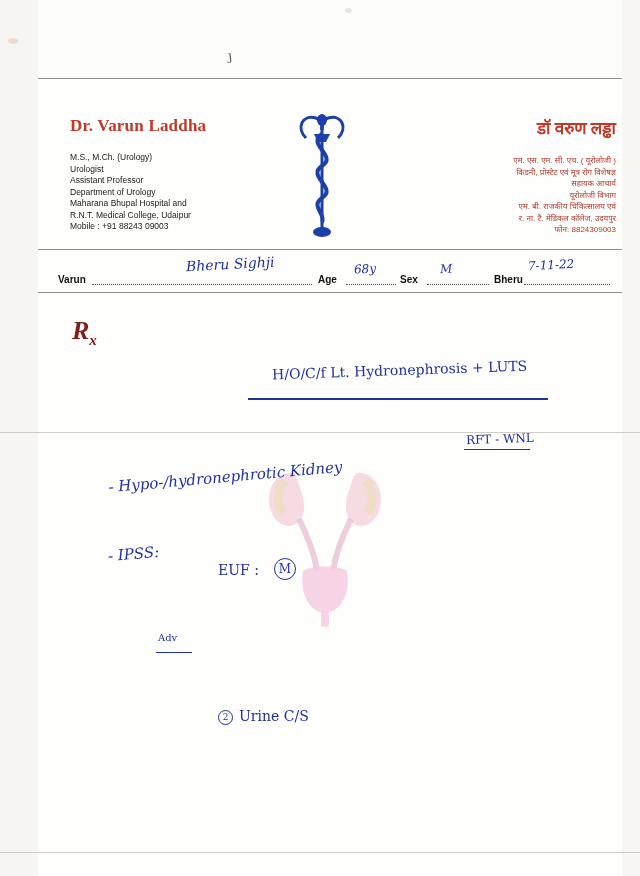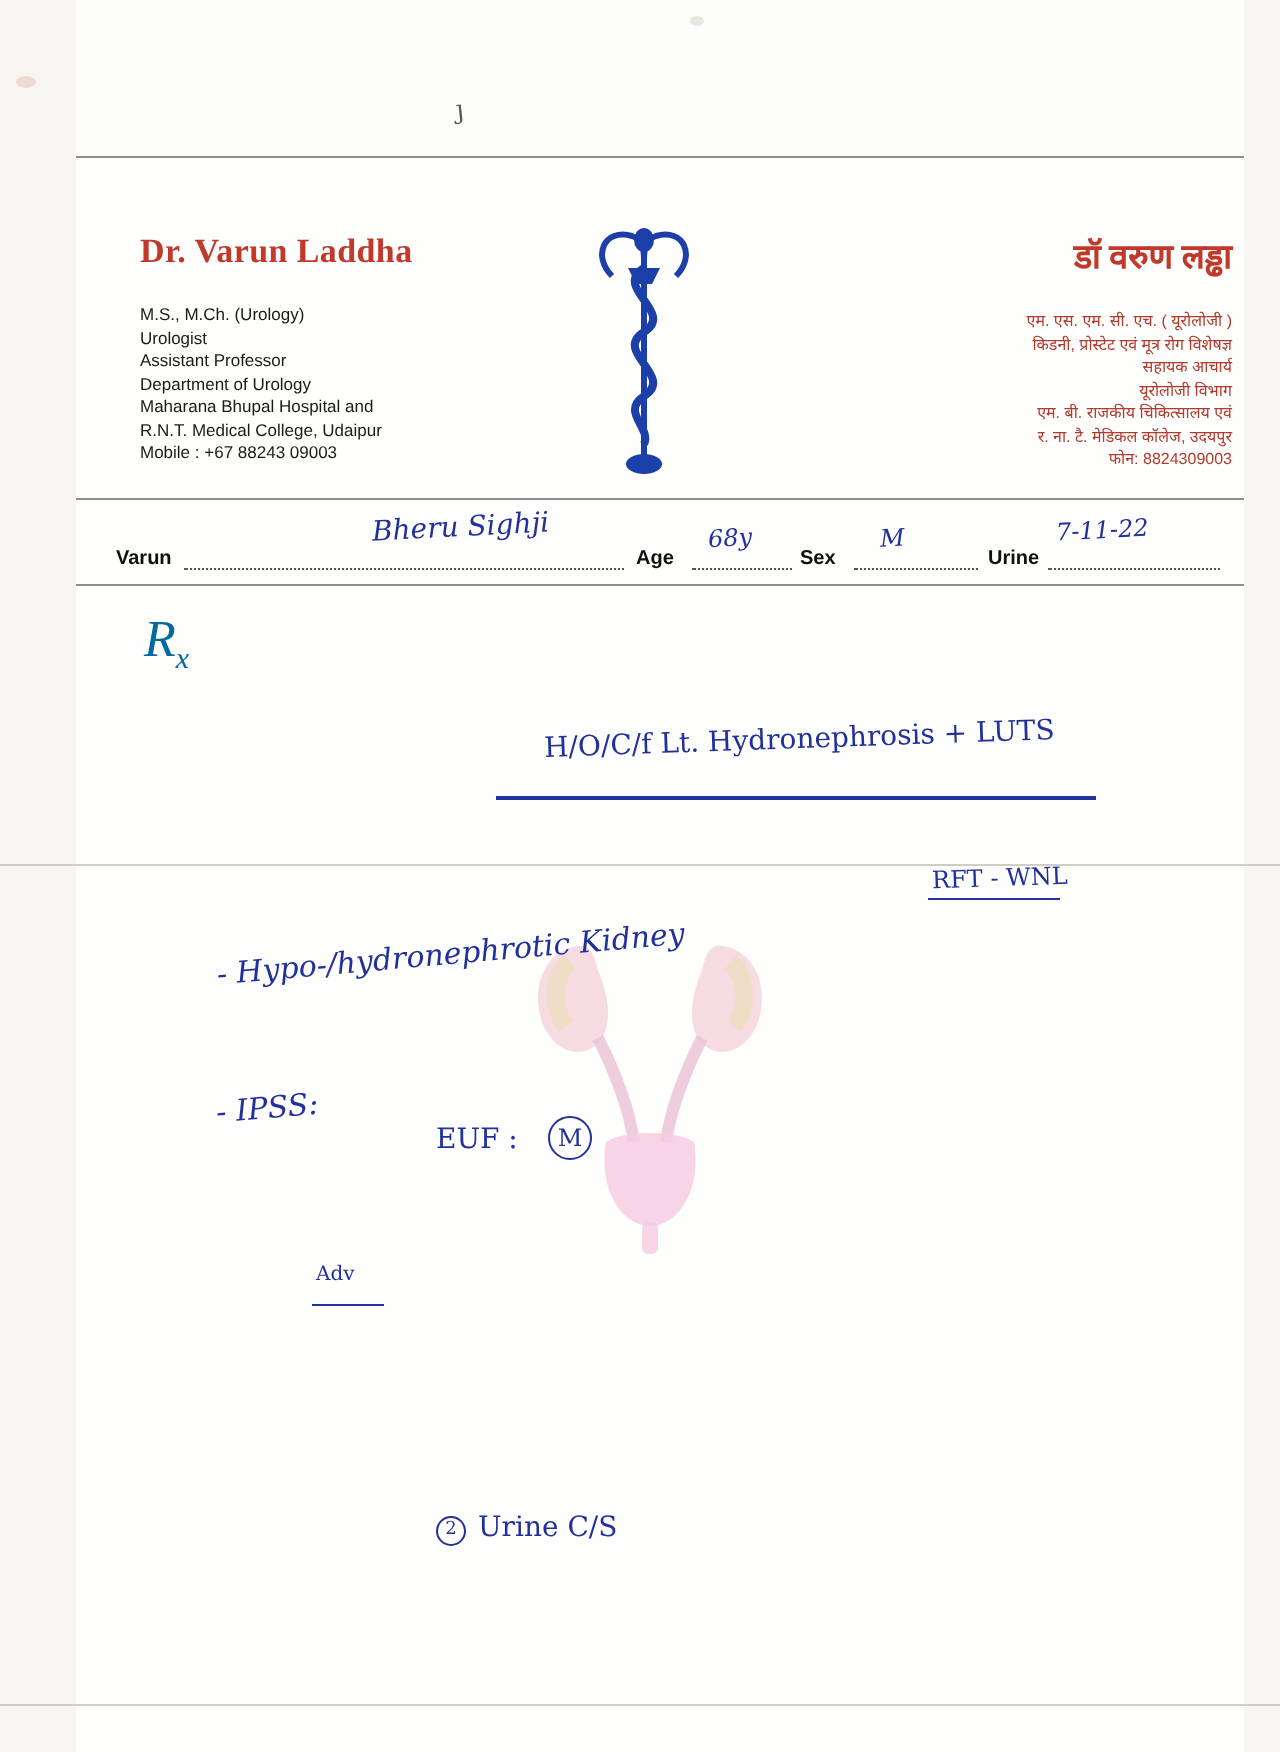--- a/index.html
+++ b/index.html
@@ -116,25 +116,25 @@
     font-style: italic;
     transform: rotate(-3deg);
     white-space: nowrap;
   }
   .hand-blue {
     color: #21309b;
   }
   .rx-symbol {
     position: absolute;
     left: 72px;
-    top: 305px;
+    top: 316px;
     font-family: "Liberation Serif", serif;
     font-size: 26px;
-    font-weight: normal;
-    color: #0369a1;
+    font-weight: bold;
+    color: #7f1d1d;
     font-style: italic;
   }
   .rx-symbol sub {
     font-size: 15px;
   }
   .hand-underline {
     position: absolute;
     background: #2233a0;
     height: 1.5px;
   }
@@ -194,21 +194,21 @@
   <div class="rule" style="left:0px; top:852px; width:640px; background:#cfcdc6;"></div>
 
   <div class="doc-name-en">Dr. Varun Laddha</div>
   <div class="doc-name-hi">डॉ वरुण लड्ढा</div>
   <div class="quals-en">M.S., M.Ch. (Urology)
 Urologist
 Assistant Professor
 Department of Urology
 Maharana Bhupal Hospital and
 R.N.T. Medical College, Udaipur
-Mobile : +67 88243 09003</div>
+Mobile : +91 88243 09003</div>
   <div class="quals-hi">एम. एस. एम. सी. एच. ( यूरोलोजी )
 किडनी, प्रोस्टेट एवं मूत्र रोग विशेषज्ञ
 सहायक आचार्य
 यूरोलोजी विभाग
 एम. बी. राजकीय चिकित्सालय एवं
 र. ना. टै. मेडिकल कॉलेज, उदयपुर
 फोन: 8824309003</div>
 
   <div class="emblem">
     <svg width="60" height="135" viewBox="0 0 60 135">
@@ -229,21 +229,21 @@
   <div class="hand hand-blue" style="left:186px; top:256px; font-size:14px;">Bheru Sighji</div>
 
   <div class="field-label" style="left:318px; top:274px;">Age</div>
   <div class="dots" style="left:346px; top:272px; width:50px;"></div>
   <div class="hand hand-blue" style="left:354px; top:262px; font-size:12px;">68y</div>
 
   <div class="field-label" style="left:400px; top:274px;">Sex</div>
   <div class="dots" style="left:427px; top:272px; width:62px;"></div>
   <div class="hand hand-blue" style="left:440px; top:262px; font-size:12px;">M</div>
 
-  <div class="field-label" style="left:494px; top:274px;">Urine</div>
+  <div class="field-label" style="left:494px; top:274px;">Bheru</div>
   <div class="dots" style="left:524px; top:272px; width:86px;"></div>
   <div class="hand hand-blue" style="left:528px; top:258px; font-size:12px;">7-11-22</div>
 
   <div class="rx-symbol"><span>R</span><sub>x</sub></div>
 
   <div class="watermark">
     <svg width="140" height="175" viewBox="0 0 140 175">
       <path d="M34 18 C18 20, 10 38, 16 56 C22 72, 38 76, 46 64 C52 54, 48 40, 44 30 C42 22, 40 17, 34 18 Z" fill="#e9a8c0" opacity="0.75"></path>
       <path d="M106 18 C122 20, 130 38, 124 56 C118 72, 102 76, 94 64 C88 54, 92 40, 96 30 C98 22, 100 17, 106 18 Z" fill="#e9a8c0" opacity="0.75"></path>
       <path d="M30 26 C22 32, 20 48, 28 58" fill="none" stroke="#d9c56a" stroke-width="9" opacity="0.55"></path>
@@ -263,17 +263,17 @@
 
   <div class="note" style="left:108px; top:468px; font-size:15px; transform:rotate(-5deg); font-style:italic;">- Hypo-/hydronephrotic Kidney</div>
   <div class="note" style="left:108px; top:545px; font-size:15px; transform:rotate(-5deg); font-style:italic;">- IPSS:</div>
 
   <div class="note" style="left:218px; top:562px; font-size:14px;">EUF :</div>
   <div class="note" style="left:274px; top:558px; font-size:12px; border:1.5px solid #21309b; border-radius:50%; width:20px; height:20px; line-height:20px; text-align:center;">M</div>
 
   <div class="note" style="left:158px; top:632px; font-size:10px; ">Adv</div>
   <div class="hand-underline" style="left:156px; top:652px; width:36px; height:1px;"></div>
 
-  <div class="note" style="left:218px; top:708px; font-size:14px;margin-top:48px;">
+  <div class="note" style="left:218px; top:708px; font-size:14px;">
     <span class="circnum">2</span><span>Urine C/S</span>
   </div>
 
 </div>
 
 </body></html>

